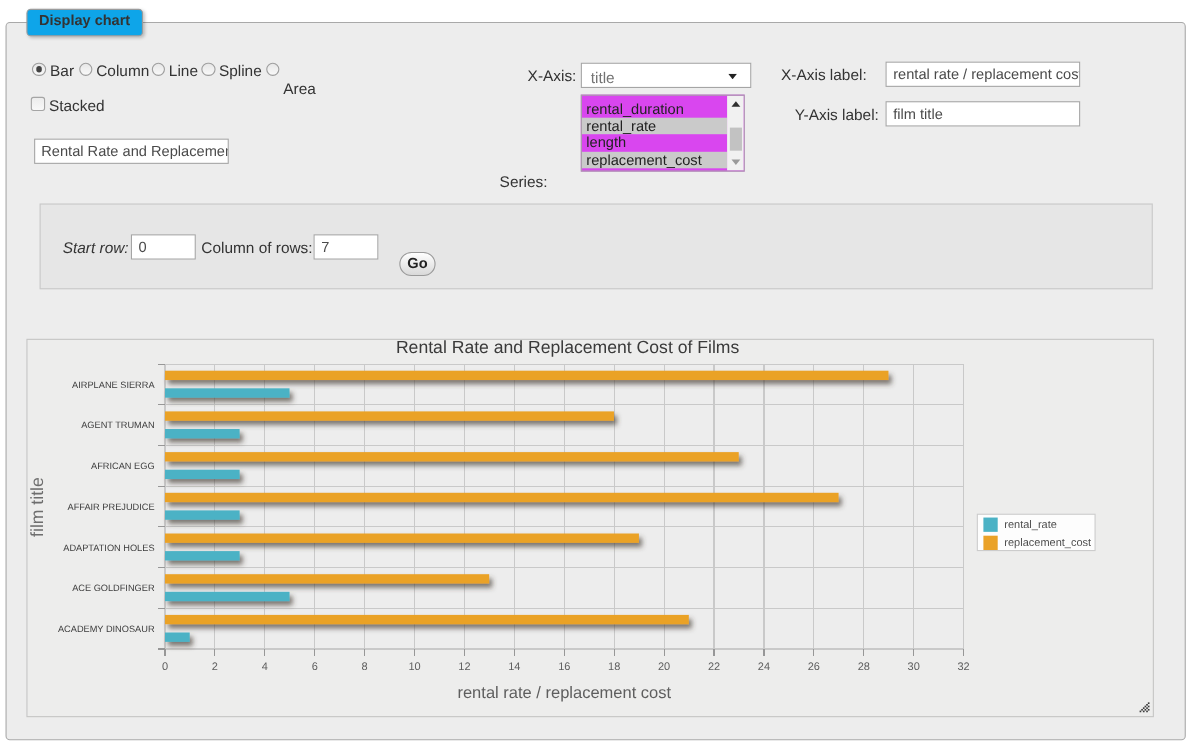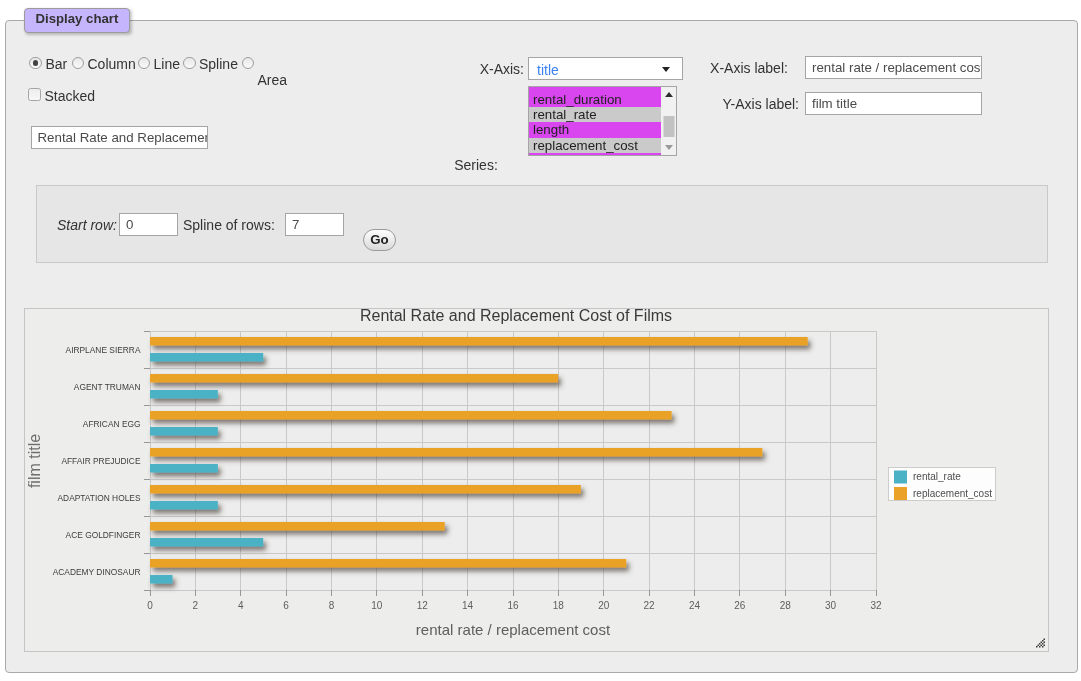--- a/index.html
+++ b/index.html
@@ -1,21 +1,21 @@
 <!DOCTYPE html>
 <html><head>
 <meta charset="utf-8">
 <style>
   * { margin:0; padding:0; box-sizing:border-box; }
   html,body { background:#fff; font-family:"Liberation Sans", sans-serif; }
   #page { position:relative; width:1081px; height:681px; overflow:hidden; }
   .abs { position:absolute; }
   .fieldset { left:5px; top:20px; width:1073px; height:653px; background:#ededed;
               border:1px solid #a9a9a9; border-radius:4px; }
-  .legendbox { left:24px; top:8px; height:25px; background:#c4b5fd; border:1px solid #9b9b9b;
+  .legendbox { left:24px; top:8px; height:25px; background:#0ea5e9; border:1px solid #9b9b9b;
                border-radius:4px; padding:2px 10.5px 0 10.5px; font-size:13.2px; font-weight:bold;
                color:#333; box-shadow:1.5px 1.5px 3px rgba(0,0,0,0.22); }
   .lbl { font-size:14px; color:#333; white-space:nowrap; position:absolute; }
   .txt { position:absolute; background:#fff; border:1px solid #a5a5a5; height:23px;
          font-size:13.3px; color:#4a4a4a; line-height:21px; padding:0 6px; overflow:hidden;
          white-space:nowrap; }
   .radio { position:absolute; width:12.5px; height:12.5px; border-radius:50%;
            border:1px solid #9e9e9e; background:linear-gradient(#e7e7e7,#f9f9f9); }
   .radio.on::after { content:""; position:absolute; left:2.5px; top:2.5px; width:5.5px; height:5.5px;
            border-radius:50%; background:#424242; }
@@ -39,21 +39,21 @@
   <div class="radio" style="left:241.5px; top:56.5px;"></div>
   <div class="lbl" style="left:257.5px; top:72px;">Area</div>
 
   <div class="chk" style="left:28px; top:87.5px;"></div>
   <div class="lbl" style="left:44.5px; top:88px;">Stacked</div>
 
   <div class="txt" style="left:30.5px; top:125.5px; width:177px;">Rental Rate and Replacement Cost of Films</div>
 
   <div class="lbl" style="left:424px; top:60.5px; width:100px; text-align:right;">X-Axis:</div>
   <div class="abs" style="left:528px; top:56.5px; width:155px; height:23px; background:#fff; border:1px solid #a5a5a5;"></div>
-  <div class="lbl" style="left:537px; top:61.5px; color:#3b82f6;">title</div>
+  <div class="lbl" style="left:537px; top:61.5px; color:#737373;">title</div>
   <svg class="abs" style="left:662px; top:66.5px;" width="8" height="5">
       <path d="M0,0 L8,0 L4,5 Z" fill="#222"></path>
     </svg>
 
   <div class="lbl" style="left:426px; top:157px; width:100px; text-align:center;">Series:</div>
   <div class="abs" style="left:528px; top:86px; width:149px; height:70px; background:#d946ef; border:1px solid #a5a5a5; overflow:hidden;">
     <div class="abs" style="left:0; top:4.6px; width:132px; height:15.3px; font-size:13.3px; color:#222; padding:0 4px; line-height:15.3px;">rental_duration</div>
     <div class="abs" style="left:0; top:19.9px; width:132px; height:15.3px; background:#cacaca; font-size:13.3px; color:#222; padding:0 4px; line-height:15.3px;">rental_rate</div>
     <div class="abs" style="left:0; top:35.2px; width:132px; height:30px; font-size:13.3px; color:#222; padding:0 4px; line-height:15.3px;">length</div>
     <div class="abs" style="left:0; top:50.5px; width:132px; height:15.3px; background:#cacaca; font-size:13.3px; color:#222; padding:0 4px; line-height:15.3px;">replacement_cost</div>
@@ -66,21 +66,21 @@
   </div>
 
   <div class="lbl" style="left:699px; top:59.5px; width:100px; text-align:center;">X-Axis label:</div>
   <div class="txt" style="left:805px; top:55.5px; width:177px;">rental rate / replacement cost</div>
   <div class="lbl" style="left:699px; top:95.5px; width:100px; text-align:right;">Y-Axis label:</div>
   <div class="txt" style="left:805px; top:91.5px; width:177px;">film title</div>
 
   <div class="abs" style="left:36px; top:185px; width:1012px; height:77.5px; background:#e6e6e6; border:1px solid #c9c9c9;"></div>
   <div class="lbl" style="left:57px; top:216.5px;font-style:italic;">Start row:</div>
   <div class="txt" style="left:119px; top:212.5px; width:59px;">0</div>
-  <div class="lbl" style="left:183px; top:216.5px;">Spline of rows:</div>
+  <div class="lbl" style="left:183px; top:216.5px;">Column of rows:</div>
   <div class="txt" style="left:285px; top:212.5px; width:59px;">7</div>
   <div class="abs" style="left:363px; top:229px; width:33px; height:22px; border-radius:11px;
        background:linear-gradient(#fefefe,#d9d9d9); border:1px solid #9a9a9a; text-align:center;
        font-size:13.3px; font-weight:bold; color:#222; line-height:20px;">Go</div>
 
   <div class="abs" style="left:24px; top:308px; width:1025px; height:344px; background:#ededec; border:1px solid #c5c5c5;"></div>
   <svg id="chart" class="abs" style="left:24px; top:308px;" width="1024" height="343" viewBox="0 0 1024 343">
     <defs>
       <filter id="sh" x="-20%" y="-50%" width="140%" height="250%">
         <feDropShadow dx="2.8" dy="3.8" stdDeviation="2.6" flood-color="#40382e" flood-opacity="0.66"></feDropShadow>

